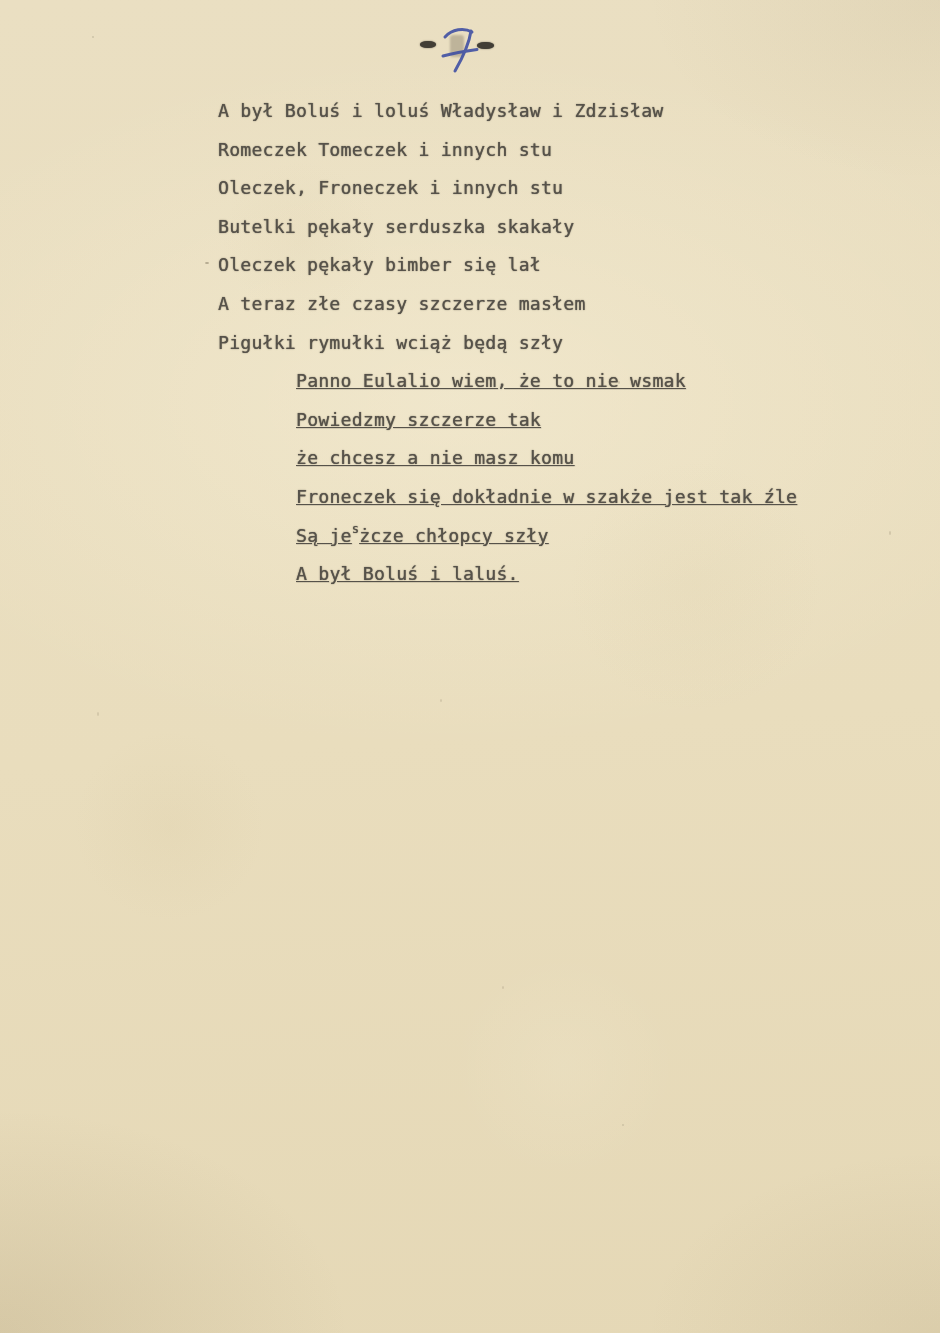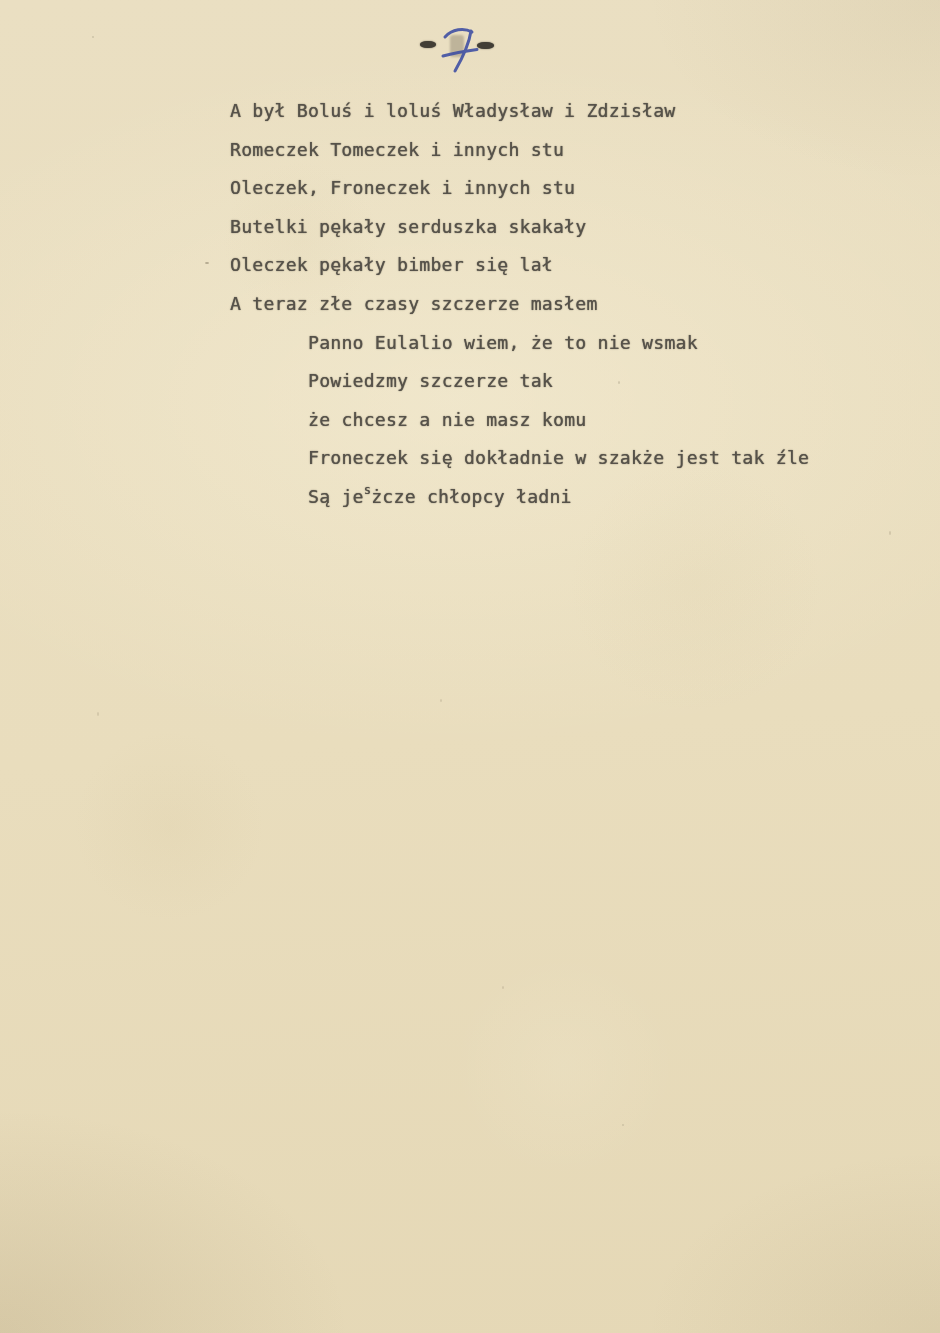--- a/index.html
+++ b/index.html
@@ -62,35 +62,36 @@
     position: absolute;
     left: 441px;
     top: 24px;
     width: 42px;
     height: 52px;
   }
 
   
   .poem {
     position: absolute;
-    left: 230px;
+    left: 218px;
     top: 92px;
     width: 690px;
     color: #56524a;
     font-size: 18px;
     letter-spacing: 0.3px;
     text-shadow: 0 0 1.3px rgba(83,78,66,0.85), 0.4px 0.4px 0.6px rgba(83,78,66,0.45);
   }
   .poem-line {
     height: 38.6px;
     line-height: 38.6px;
     white-space: pre;
   }
   .poem-line.indent {
     padding-left: 78px;
+    text-decoration: underline;
   }
   .sup-correction {
     display: inline-block;
     font-size: 12px;
     transform: translateY(-9px);
   }
 </style>
 </head>
 <body>
 
@@ -110,25 +111,27 @@
     <div class="typed-dash" style="left:477px; top:42px; width:17px;"></div>
   </div>
 
   <div class="poem">
     <div class="poem-line">A był Boluś i loluś Władysław i Zdzisław</div>
     <div class="poem-line">Romeczek Tomeczek i innych stu</div>
     <div class="poem-line">Oleczek, Froneczek i innych stu</div>
     <div class="poem-line">Butelki pękały serduszka skakały</div>
     <div class="poem-line">Oleczek pękały bimber się lał</div>
     <div class="poem-line">A teraz złe czasy szczerze masłem</div>
+    <div class="poem-line">Pigułki rymułki wciąż będą szły</div>
     <div class="poem-line indent">Panno Eulalio wiem, że to nie wsmak</div>
     <div class="poem-line indent">Powiedzmy szczerze tak</div>
     <div class="poem-line indent">że chcesz a nie masz komu</div>
     <div class="poem-line indent">Froneczek się dokładnie w szakże jest tak źle</div>
-    <div class="poem-line indent"><span>Są je</span><span class="sup-correction">s</span><span>żcze chłopcy ładni</span></div>
+    <div class="poem-line indent"><span>Są je</span><span class="sup-correction">s</span><span>żcze chłopcy szły</span></div>
+    <div class="poem-line indent">A był Boluś i laluś.</div>
   </div>
 
   <div class="speck" style="left:205px; top:262px; width:4px; height:2px;"></div>
   <div class="speck" style="left:92px;  top:36px;  width:2px; height:2px; opacity:.5;"></div>
   <div class="speck" style="left:618px; top:381px; width:2px; height:3px; opacity:.5;"></div>
   <div class="speck" style="left:889px; top:531px; width:2px; height:4px; opacity:.45;"></div>
   <div class="speck" style="left:440px; top:699px; width:2px; height:3px; opacity:.4;"></div>
   <div class="speck" style="left:97px;  top:712px; width:2px; height:4px; opacity:.4;"></div>
   <div class="speck" style="left:502px; top:986px; width:2px; height:3px; opacity:.4;"></div>
   <div class="speck" style="left:622px; top:1124px; width:2px; height:2px; opacity:.45;"></div>

